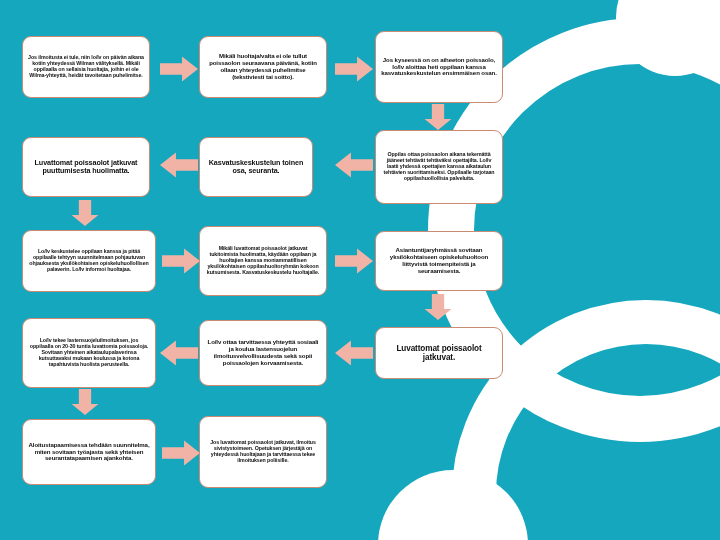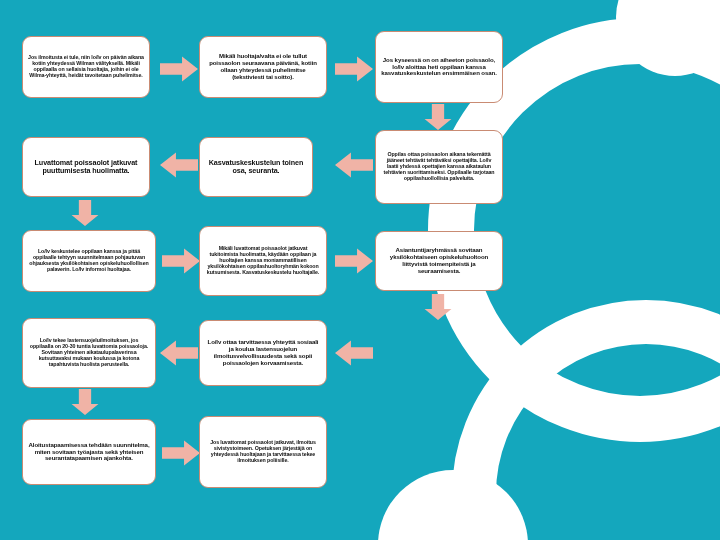--- a/index.html
+++ b/index.html
@@ -107,20 +107,23 @@
     <div class="node t-xs" style="left:199px;top:226px;width:128px;height:70px;">
       <span>Mikäli luvattomat poissaolot jatkuvat tukitoimista huolimatta, käydään oppilaan ja huoltajien kanssa moniammatillisen yksilökohtaisen oppilashuoltoryhmän kokoon kutsumisesta. Kasvatuskeskustelu huoltajalle.</span>
     </div>
     <div class="arrow right" style="left:335px;top:248px;width:38px;height:26px;"></div>
 
     <div class="node t-sm" style="left:375px;top:231px;width:128px;height:60px;">
       <span>Asiantuntijaryhmässä sovitaan yksilökohtaiseen opiskeluhuoltoon liittyvistä toimenpiteistä ja seuraamisesta.</span>
     </div>
     <div class="arrow down" style="left:424px;top:294px;width:28px;height:26px;"></div>
 
+    <div class="node t-lg" style="left:375px;top:327px;width:128px;height:52px;">
+      <span>Luvattomat poissaolot jatkuvat.</span>
+    </div>
     <div class="arrow left" style="left:335px;top:340px;width:38px;height:26px;"></div>
 
     <div class="node t-sm" style="left:199px;top:320px;width:128px;height:66px;">
       <span>Lo/lv ottaa tarvittaessa yhteyttä sosiaali ja koulua lastensuojelun ilmoitusvelvollisuudesta sekä sopii poissaolojen korvaamisesta.</span>
     </div>
     <div class="arrow left" style="left:160px;top:340px;width:38px;height:26px;"></div>
 
     <div class="node t-xs" style="left:22px;top:318px;width:134px;height:70px;">
       <span>Lo/lv tekee lastensuojeluilmoituksen, jos oppilaalla on 20-30 tuntia luvattomia poissaoloja. Sovitaan yhteinen aikataulupalaverinsa kutsuttavaksi mukaan koulussa ja kotona tapahtuvista huolista perusteella.</span>
     </div>

